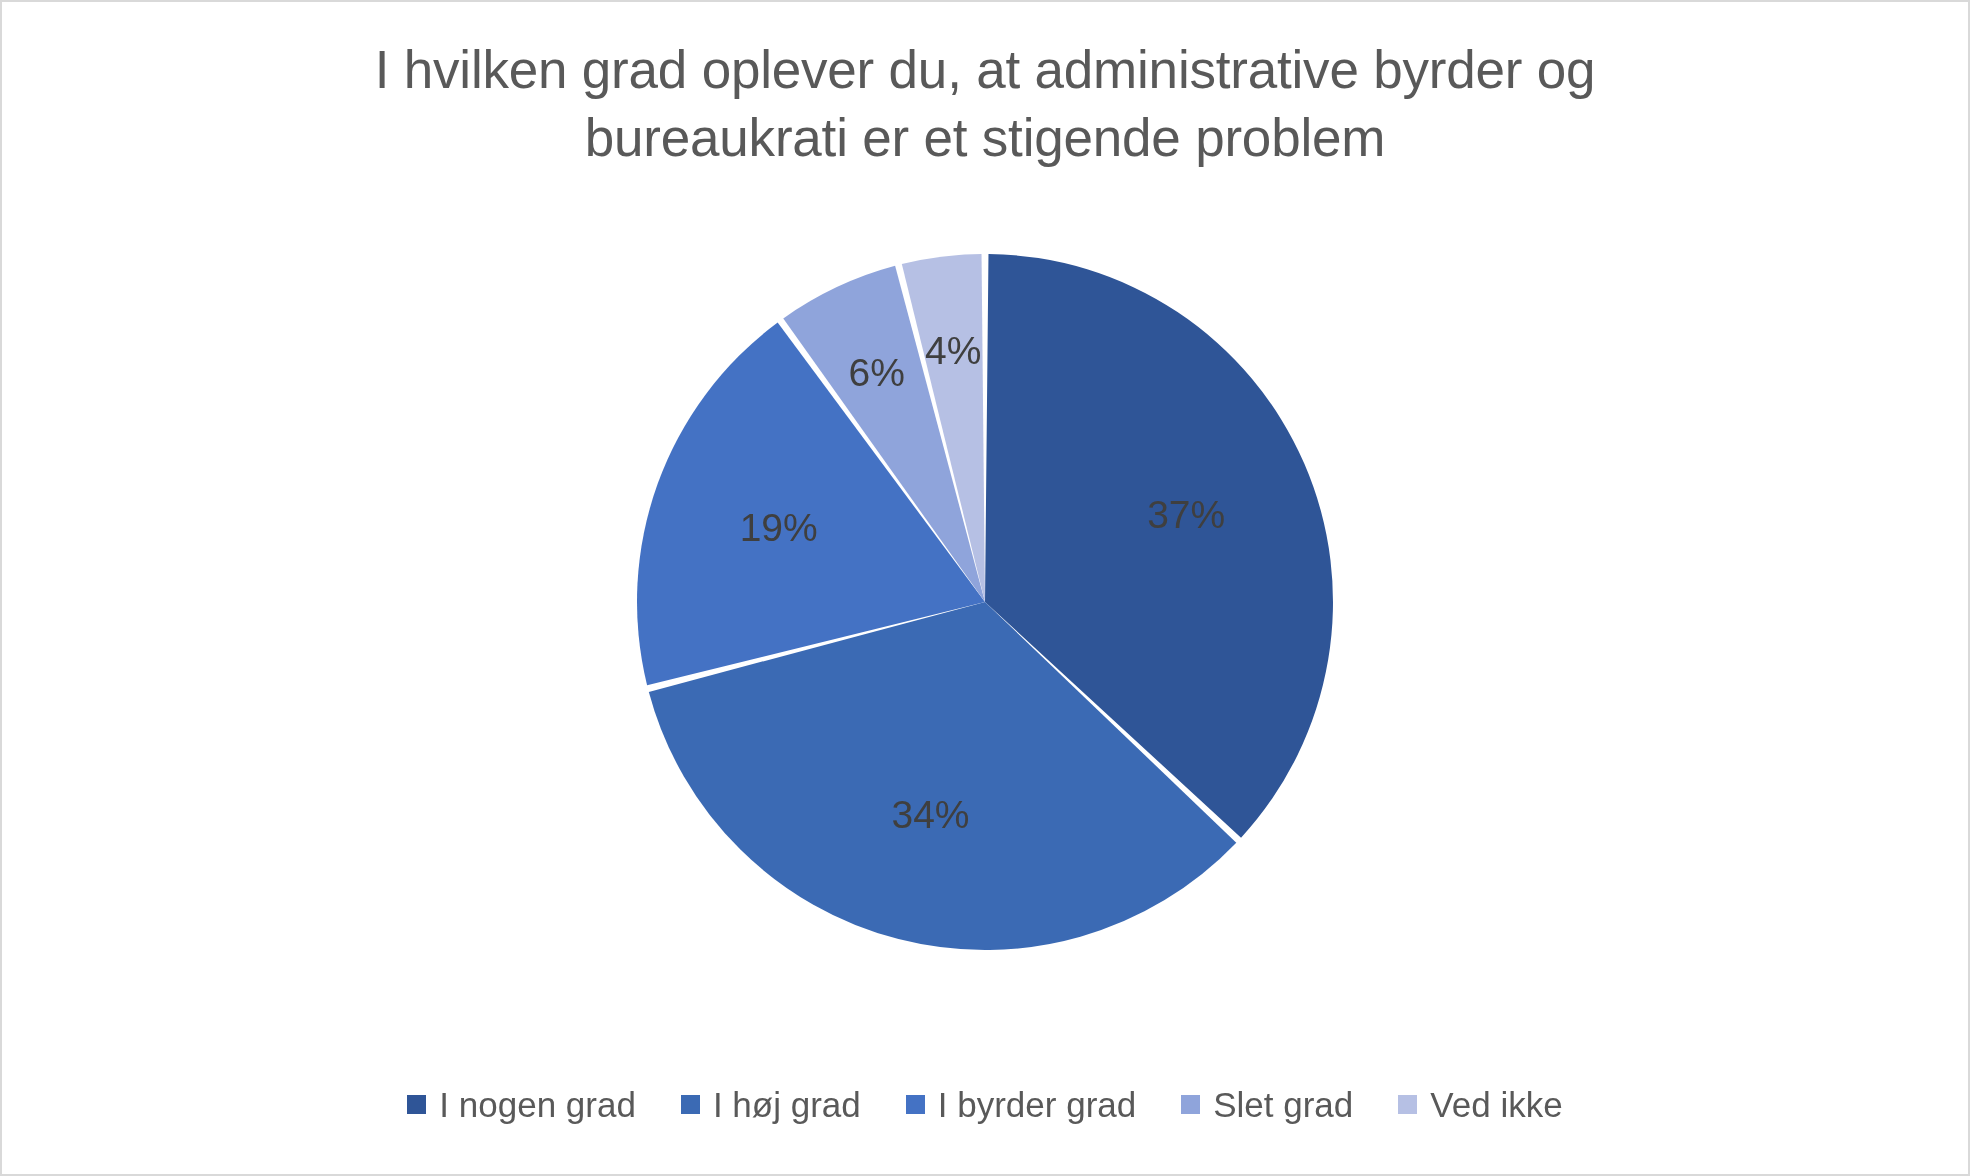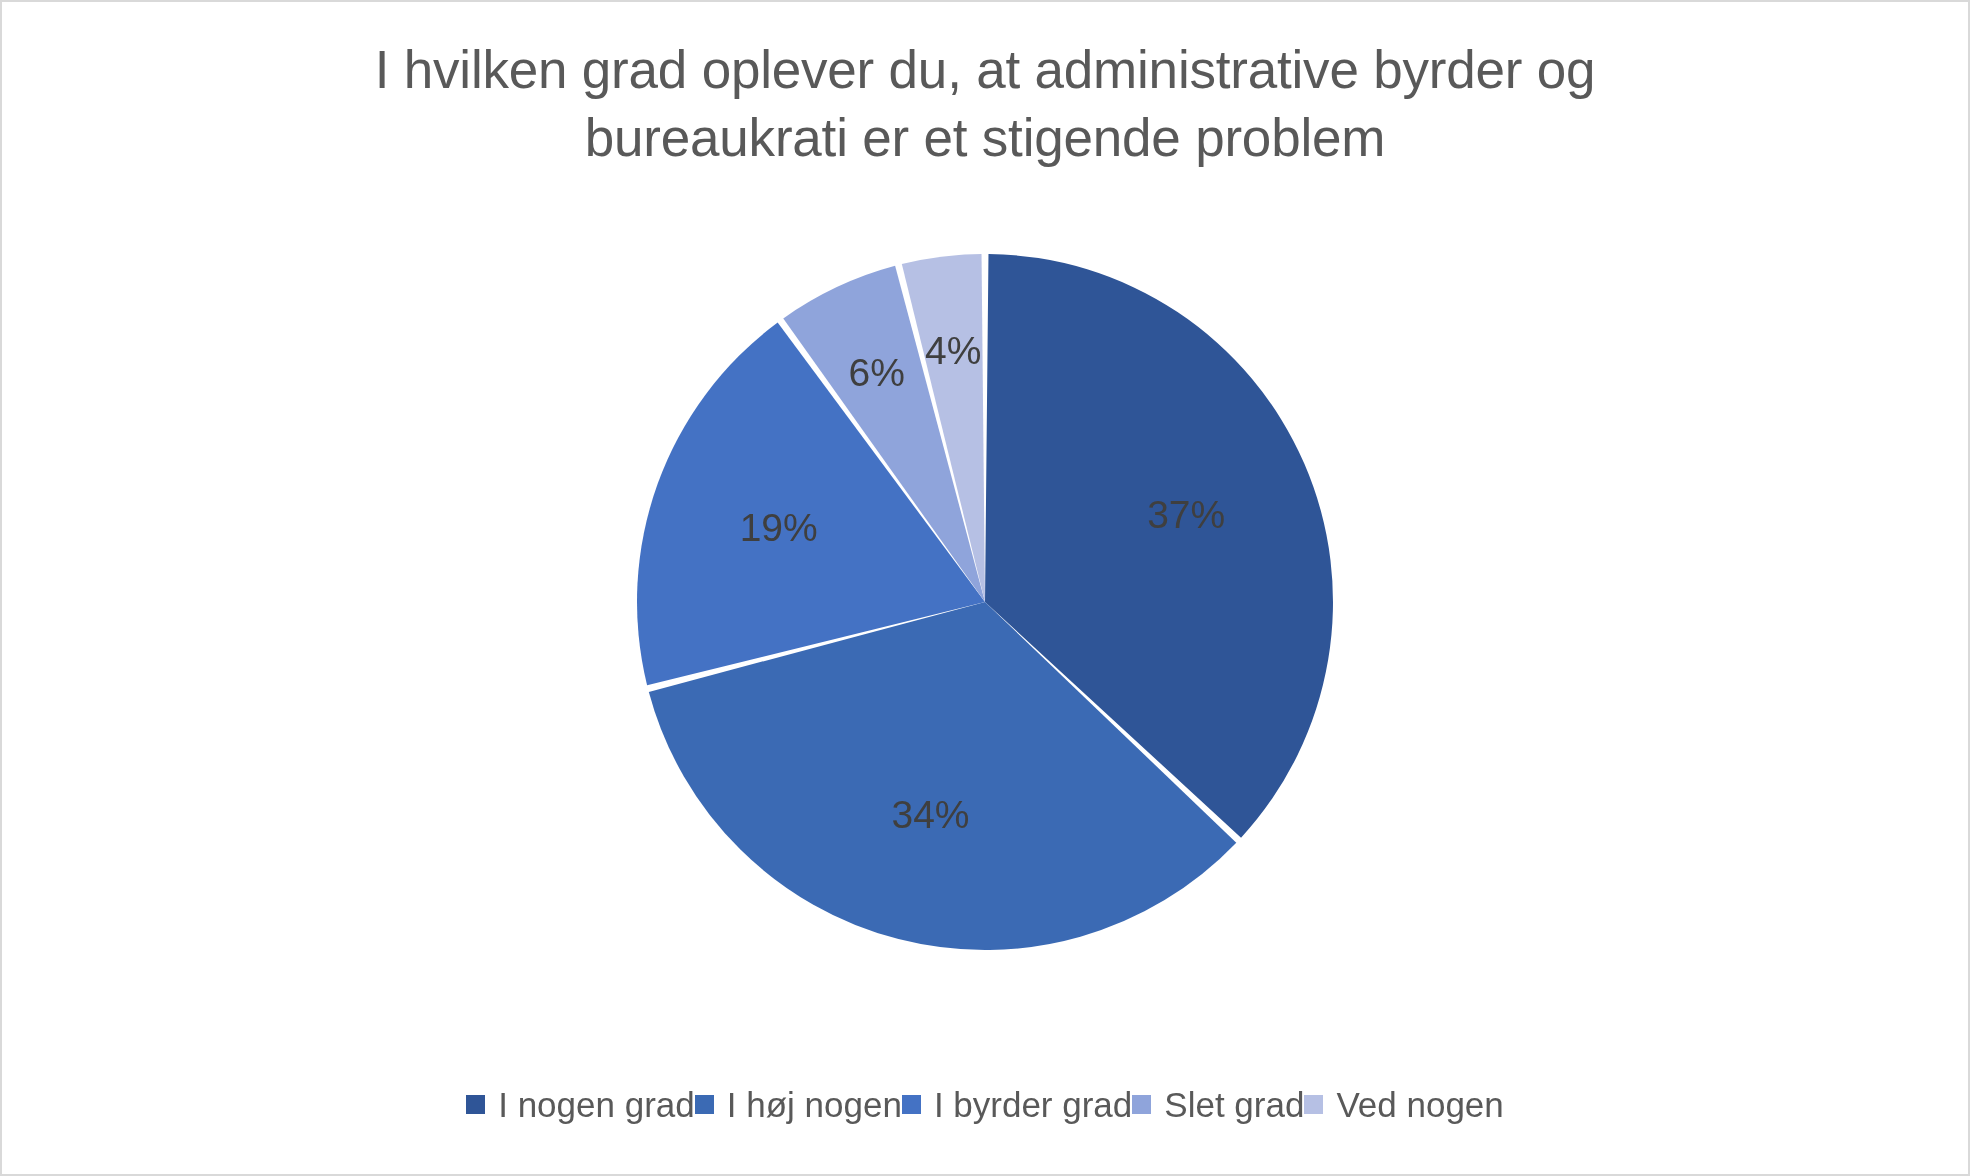--- a/index.html
+++ b/index.html
@@ -64,20 +64,21 @@
   
   #legend {
     position: absolute;
     left: 0;
     bottom: 52px;
     width: 100%;
     display: flex;
     flex-direction: row;
     align-items: center;
     justify-content: center;
+    gap: 45px;
   }
   .legend-item {
     display: flex;
     flex-direction: row;
     align-items: center;
     gap: 13px;
   }
   .legend-swatch {
     width: 19px;
     height: 19px;
@@ -118,29 +119,29 @@
     </svg>
   </div>
 
   <div id="legend">
       <div class="legend-item">
         <span class="legend-swatch" style="background: rgb(47, 85, 151);"></span>
         <span class="legend-label">I nogen grad</span>
       </div>
       <div class="legend-item">
         <span class="legend-swatch" style="background: rgb(59, 106, 180);"></span>
-        <span class="legend-label">I høj nogen</span>
+        <span class="legend-label">I høj grad</span>
       </div>
       <div class="legend-item">
         <span class="legend-swatch" style="background: rgb(68, 114, 196);"></span>
         <span class="legend-label">I byrder grad</span>
       </div>
       <div class="legend-item">
         <span class="legend-swatch" style="background: rgb(143, 164, 219);"></span>
         <span class="legend-label">Slet grad</span>
       </div>
       <div class="legend-item">
         <span class="legend-swatch" style="background: rgb(182, 192, 228);"></span>
-        <span class="legend-label">Ved nogen</span>
+        <span class="legend-label">Ved ikke</span>
       </div>
     </div>
 
 </div>
 
 </body></html>

